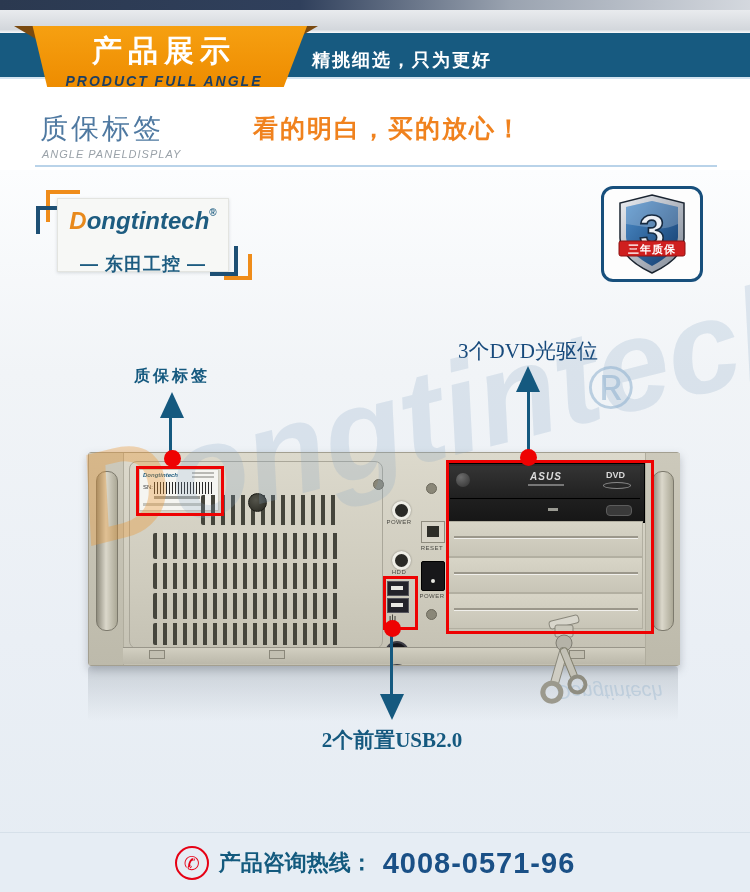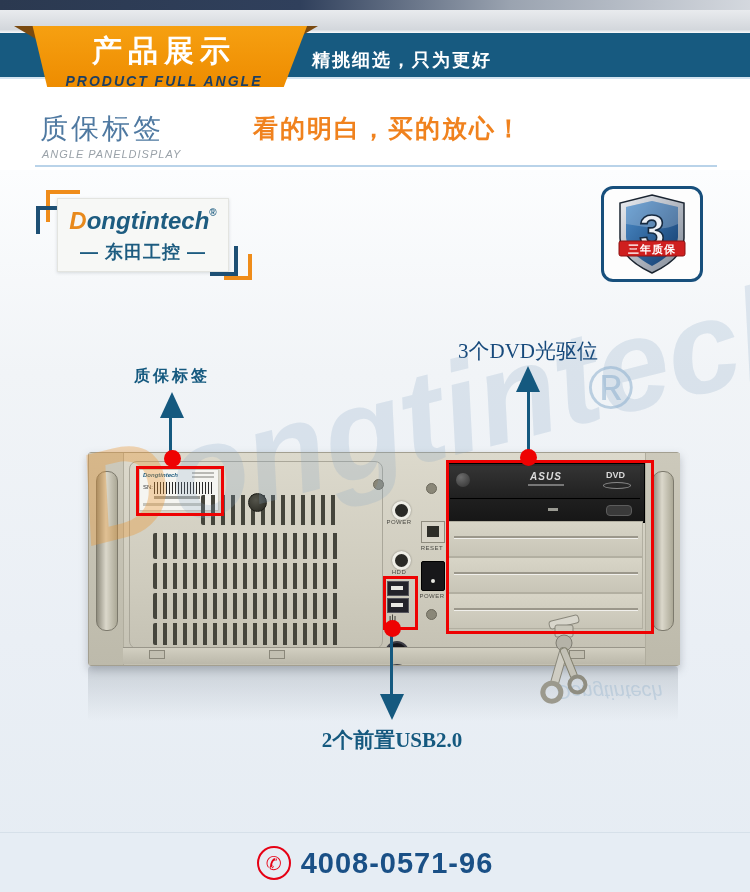--- a/index.html
+++ b/index.html
@@ -33,21 +33,21 @@
   
   .content-bg{left:0;top:170px;width:750px;height:722px;z-index:0;
     background:linear-gradient(180deg,#fcfdfe 0%,#f1f4f7 28%,#eaeff5 65%,#e5ecf3 100%);}
 
   
   .logo-box{left:57px;top:198px;width:170px;height:72px;background:#f7f8f6;z-index:2;
     border:1px solid #e3e4e0;text-align:center;box-shadow:0 1px 3px rgba(120,130,140,.25);}
   .logo-line1{margin-top:8px;font-size:24px;font-weight:bold;font-style:italic;color:#1d5c80;}
   .logo-d{color:#e8891b;}
   .logo-reg{font-size:10px;vertical-align:top;font-style:normal;}
-  .logo-line2{margin-top:5px;font-size:18px;font-weight:bold;color:#1d5c80;letter-spacing:1px;}
+  .logo-line2{margin-top:17px;font-size:18px;font-weight:bold;color:#1d5c80;letter-spacing:1px;}
   .brk{z-index:1;}
   .brk-tl-o{left:46px;top:190px;width:30px;height:28px;border-left:4px solid #ef8c1a;border-top:4px solid #ef8c1a;}
   .brk-tl-n{left:36px;top:206px;width:18px;height:24px;border-left:4px solid #1d4f74;border-top:4px solid #1d4f74;}
   .brk-br-n{left:210px;top:246px;width:24px;height:26px;border-right:4px solid #1d4f74;border-bottom:4px solid #1d4f74;z-index:3;}
   .brk-br-o{left:224px;top:254px;width:24px;height:22px;border-right:4px solid #ef8c1a;border-bottom:4px solid #ef8c1a;z-index:3;}
 
   
   .badge{left:601px;top:186px;width:96px;height:90px;background:#fdfdfd;z-index:2;
     border:3px solid #174f7c;border-radius:12px;display:flex;align-items:center;justify-content:center;}
 
@@ -306,14 +306,15 @@
 <div class="abs co-line" style="left:527px;top:390px;height:62px;"></div>
 
 <div class="abs co-line" style="left:390px;top:636px;height:60px;"></div>
 <div class="abs arrow-down" style="left:380px;top:694px;"></div>
 <div class="abs co-text co-usb">2个前置USB2.0</div>
 
 <div class="abs footer">
   <div class="phone-circ">
       <span>✆</span>
     </div>
+  <div class="hotline-lbl">产品咨询热线：</div>
   <div class="hotline-num">4008-0571-96</div>
 </div>
 
 </body></html>

